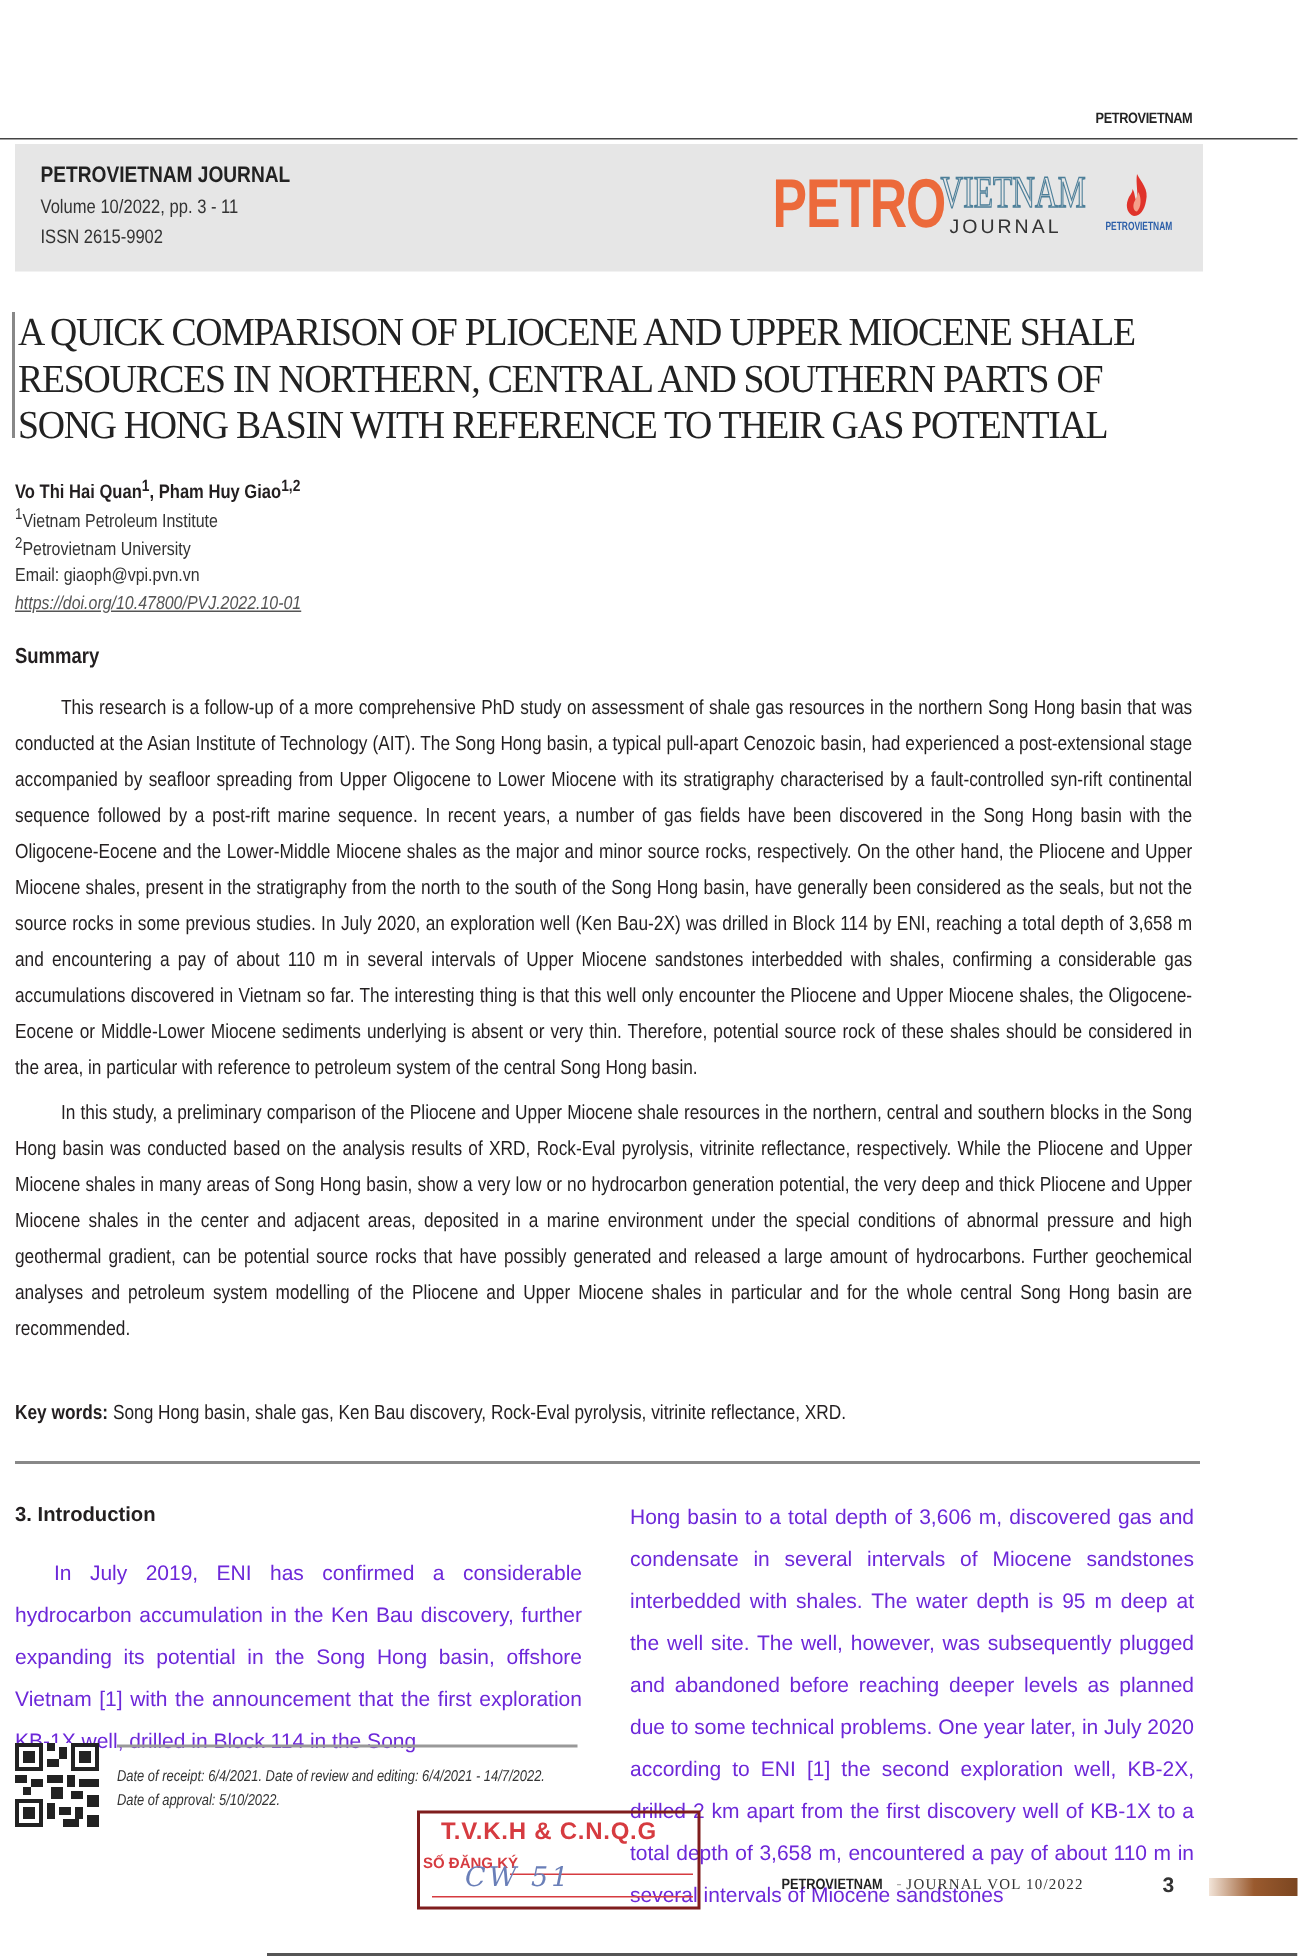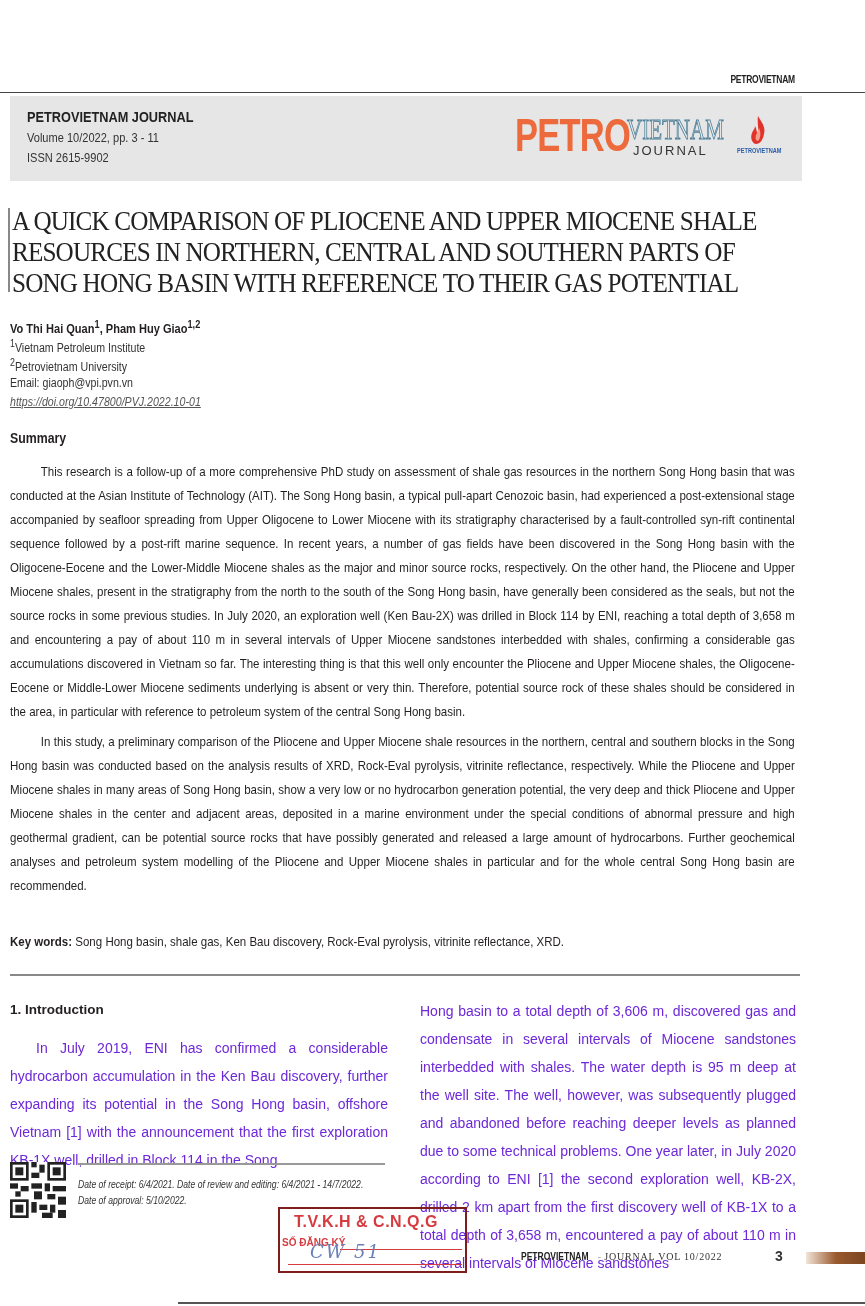--- a/index.html
+++ b/index.html
@@ -96,21 +96,21 @@
 <div class="abs summary" style="top:460px">
   <p>This research is a follow-up of a more comprehensive PhD study on assessment of shale gas resources in the northern Song Hong basin that was conducted at the Asian Institute of Technology (AIT). The Song Hong basin, a typical pull-apart Cenozoic basin, had experienced a post-extensional stage accompanied by seafloor spreading from Upper Oligocene to Lower Miocene with its stratigraphy characterised by a fault-controlled syn-rift continental sequence followed by a post-rift marine sequence. In recent years, a number of gas fields have been discovered in the Song Hong basin with the Oligocene-Eocene and the Lower-Middle Miocene shales as the major and minor source rocks, respectively. On the other hand, the Pliocene and Upper Miocene shales, present in the stratigraphy from the north to the south of the Song Hong basin, have generally been considered as the seals, but not the source rocks in some previous studies. In July 2020, an exploration well (Ken Bau-2X) was drilled in Block 114 by ENI, reaching a total depth of 3,658 m and encountering a pay of about 110 m in several intervals of Upper Miocene sandstones interbedded with shales, confirming a considerable gas accumulations discovered in Vietnam so far. The interesting thing is that this well only encounter the Pliocene and Upper Miocene shales, the Oligocene-Eocene or Middle-Lower Miocene sediments underlying is absent or very thin. Therefore, potential source rock of these shales should be considered in the area, in particular with reference to petroleum system of the central Song Hong basin.</p>
   <p>In this study, a preliminary comparison of the Pliocene and Upper Miocene shale resources in the northern, central and southern blocks in the Song Hong basin was conducted based on the analysis results of XRD, Rock-Eval pyrolysis, vitrinite reflectance, respectively. While the Pliocene and Upper Miocene shales in many areas of Song Hong basin, show a very low or no hydrocarbon generation potential, the very deep and thick Pliocene and Upper Miocene shales in the center and adjacent areas, deposited in a marine environment under the special conditions of abnormal pressure and high geothermal gradient, can be potential source rocks that have possibly generated and released a large amount of hydrocarbons. Further geochemical analyses and petroleum system modelling of the Pliocene and Upper Miocene shales in particular and for the whole central Song Hong basin are recommended.</p>
 </div>
 
 <div class="abs kw">
   <b>Key words:</b><span> Song Hong basin, shale gas, Ken Bau discovery, Rock-Eval pyrolysis, vitrinite reflectance, XRD.</span>
 </div>
 <div class="abs sep-rule"></div>
 
-<div class="abs intro-h">1. Introduction</div>
+<div class="abs intro-h">3. Introduction</div>
 <div class="abs col col-left">
   <p>In July 2019, ENI has confirmed a considerable hydrocarbon accumulation in the Ken Bau discovery, further expanding its potential in the Song Hong basin, offshore Vietnam [1] with the announcement that the first exploration KB-1X well, drilled in Block 114 in the Song</p>
 </div>
 <div class="abs col col-right">
   <p>Hong basin to a total depth of 3,606 m, discovered gas and condensate in several intervals of Miocene sandstones interbedded with shales. The water depth is 95 m deep at the well site. The well, however, was subsequently plugged and abandoned before reaching deeper levels as planned due to some technical problems. One year later, in July 2020 according to ENI [1] the second exploration well, KB-2X, drilled 2 km apart from the first discovery well of KB-1X to a total depth of 3,658 m, encountered a pay of about 110 m in several intervals of Miocene sandstones</p>
 </div>
 
 <svg class="abs qr" viewBox="0 0 21 21">
   <rect width="21" height="21" fill="#fff"></rect>
   <g fill="#222">

